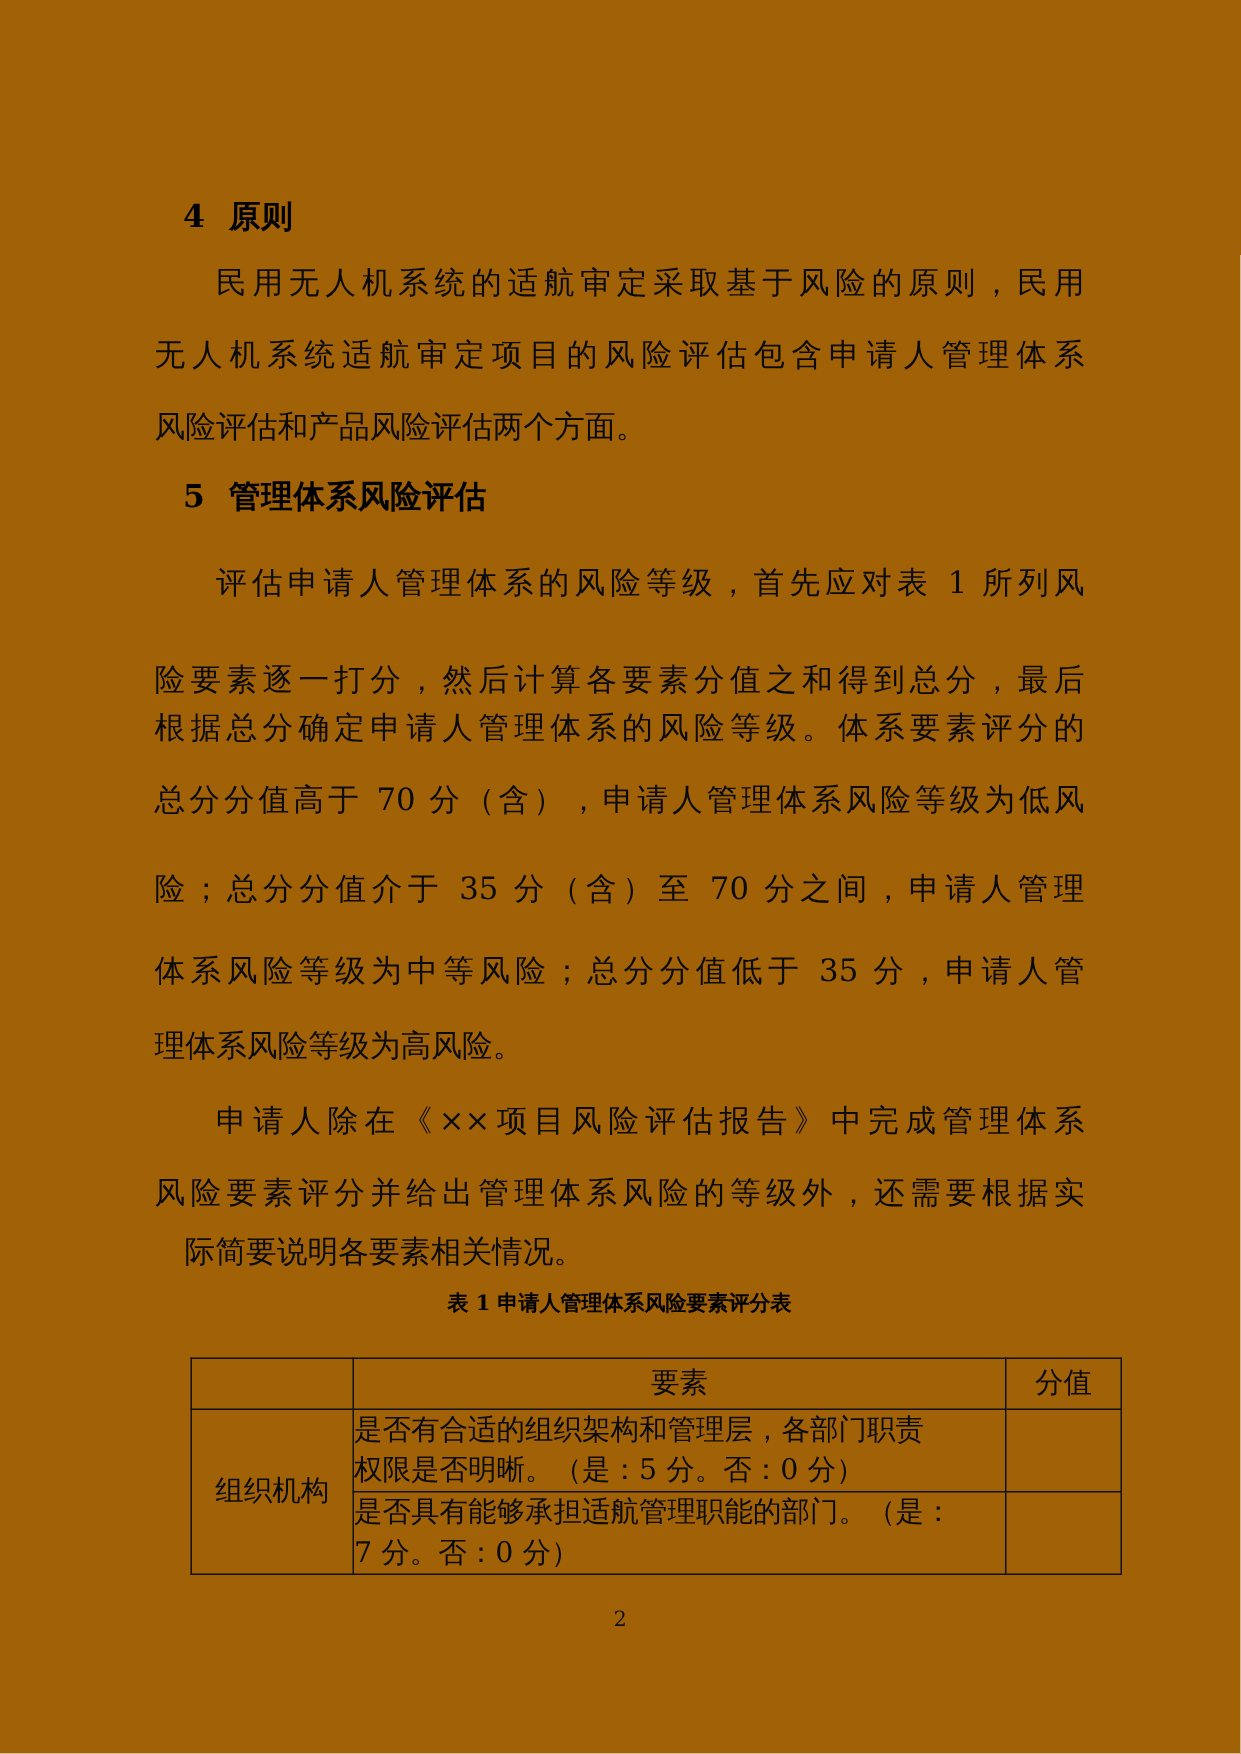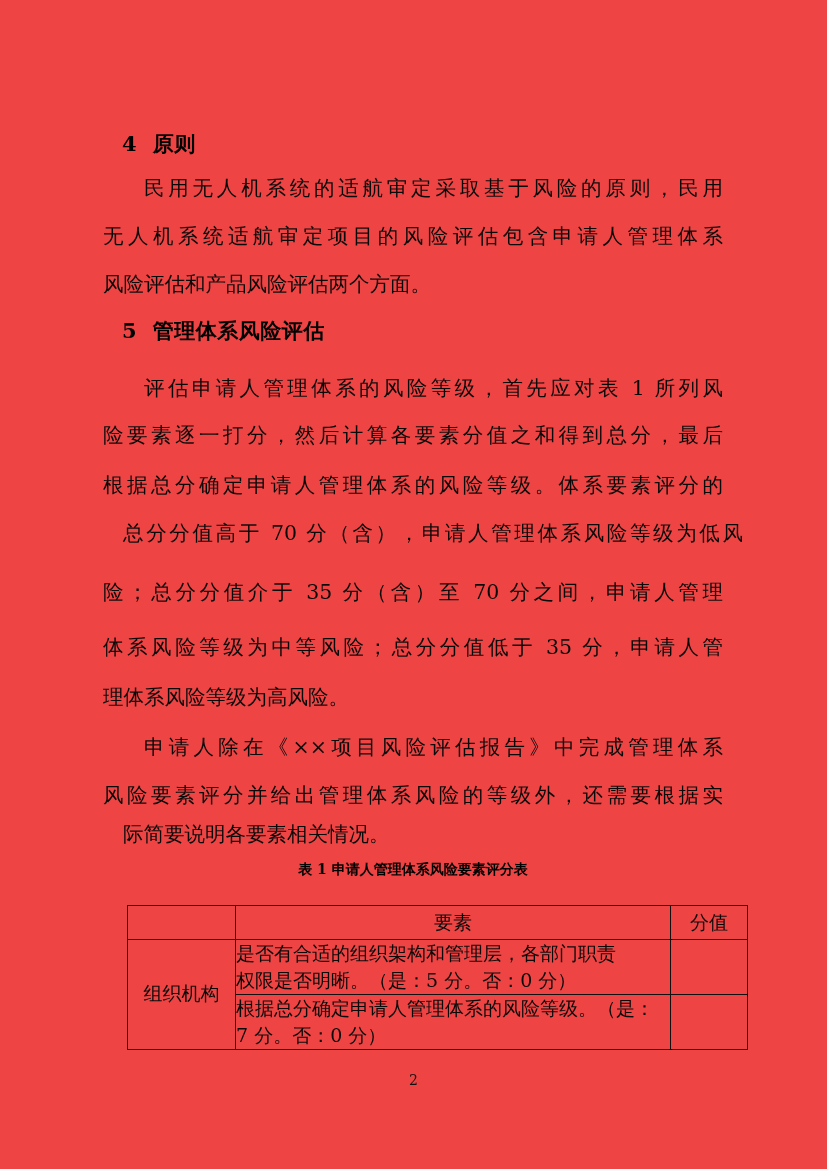--- a/index.html
+++ b/index.html
@@ -8,21 +8,21 @@
     background: #ffffff;
   }
   body {
     font-family: "DejaVu Serif", "Liberation Serif", serif;
     color: #000000;
   }
   .page {
     position: relative;
     width: 827px;
     height: 1169px;
-    background: #ef4444;
+    background: #a16207;
     overflow: hidden;
     box-sizing: border-box;
   }
   .content {
     position: absolute;
     left: 103px;
     top: 0;
     width: 620px;
   }
 
@@ -137,23 +137,23 @@
 
     <div class="section-heading heading-4">4  原则</div>
 
     <div class="jline" style="top:178px; text-indent:41px;">民用无人机系统的适航审定采取基于风险的原则，民用</div>
     <div class="jline" style="top:226px;">无人机系统适航审定项目的风险评估包含申请人管理体系</div>
     <div class="jline-left" style="top:274px;">风险评估和产品风险评估两个方面。</div>
 
     <div class="section-heading heading-5">5  管理体系风险评估</div>
 
     <div class="jline" style="top:378px; text-indent:41px;">评估申请人管理体系的风险等级，首先应对表 1 所列风</div>
-    <div class="jline" style="top:427px;font-family:Liberation Mono, monospace;">险要素逐一打分，然后计算各要素分值之和得到总分，最后</div>
+    <div class="jline" style="top:443px;">险要素逐一打分，然后计算各要素分值之和得到总分，最后</div>
     <div class="jline" style="top:475px;">根据总分确定申请人管理体系的风险等级。体系要素评分的</div>
-    <div class="jline" style="top:523px;margin-left:20px;">总分分值高于 70 分（含），申请人管理体系风险等级为低风</div>
+    <div class="jline" style="top:523px;">总分分值高于 70 分（含），申请人管理体系风险等级为低风</div>
     <div class="jline" style="top:582px;">险；总分分值介于 35 分（含）至 70 分之间，申请人管理</div>
     <div class="jline" style="top:637px;">体系风险等级为中等风险；总分分值低于 35 分，申请人管</div>
     <div class="jline-left" style="top:687px;">理体系风险等级为高风险。</div>
 
     <div class="jline" style="top:737px; text-indent:41px;">申请人除在《××项目风险评估报告》中完成管理体系</div>
     <div class="jline" style="top:785px;">风险要素评分并给出管理体系风险的等级外，还需要根据实</div>
     <div class="jline-left" style="top:824px;margin-left:20px;">际简要说明各要素相关情况。</div>
 
     <div class="table-title">表 1 申请人管理体系风险要素评分表</div>
 
@@ -174,21 +174,21 @@
         <tr>
           <td class="cat-cell" rowspan="2">组织机构</td>
           <td class="item-cell">
             <span class="l">是否有合适的组织架构和管理层，各部门职责</span>
             <span class="l">权限是否明晰。（是：5 分。否：0 分）</span>
           </td>
           <td class="score-cell"></td>
         </tr>
         <tr>
           <td class="item-cell">
-            <span class="l">根据总分确定申请人管理体系的风险等级。（是：</span>
+            <span class="l">是否具有能够承担适航管理职能的部门。（是：</span>
             <span class="l">7 分。否：0 分）</span>
           </td>
           <td class="score-cell"></td>
         </tr>
       </tbody>
     </table>
 
   </div>
 
   <div class="page-number">2</div>

